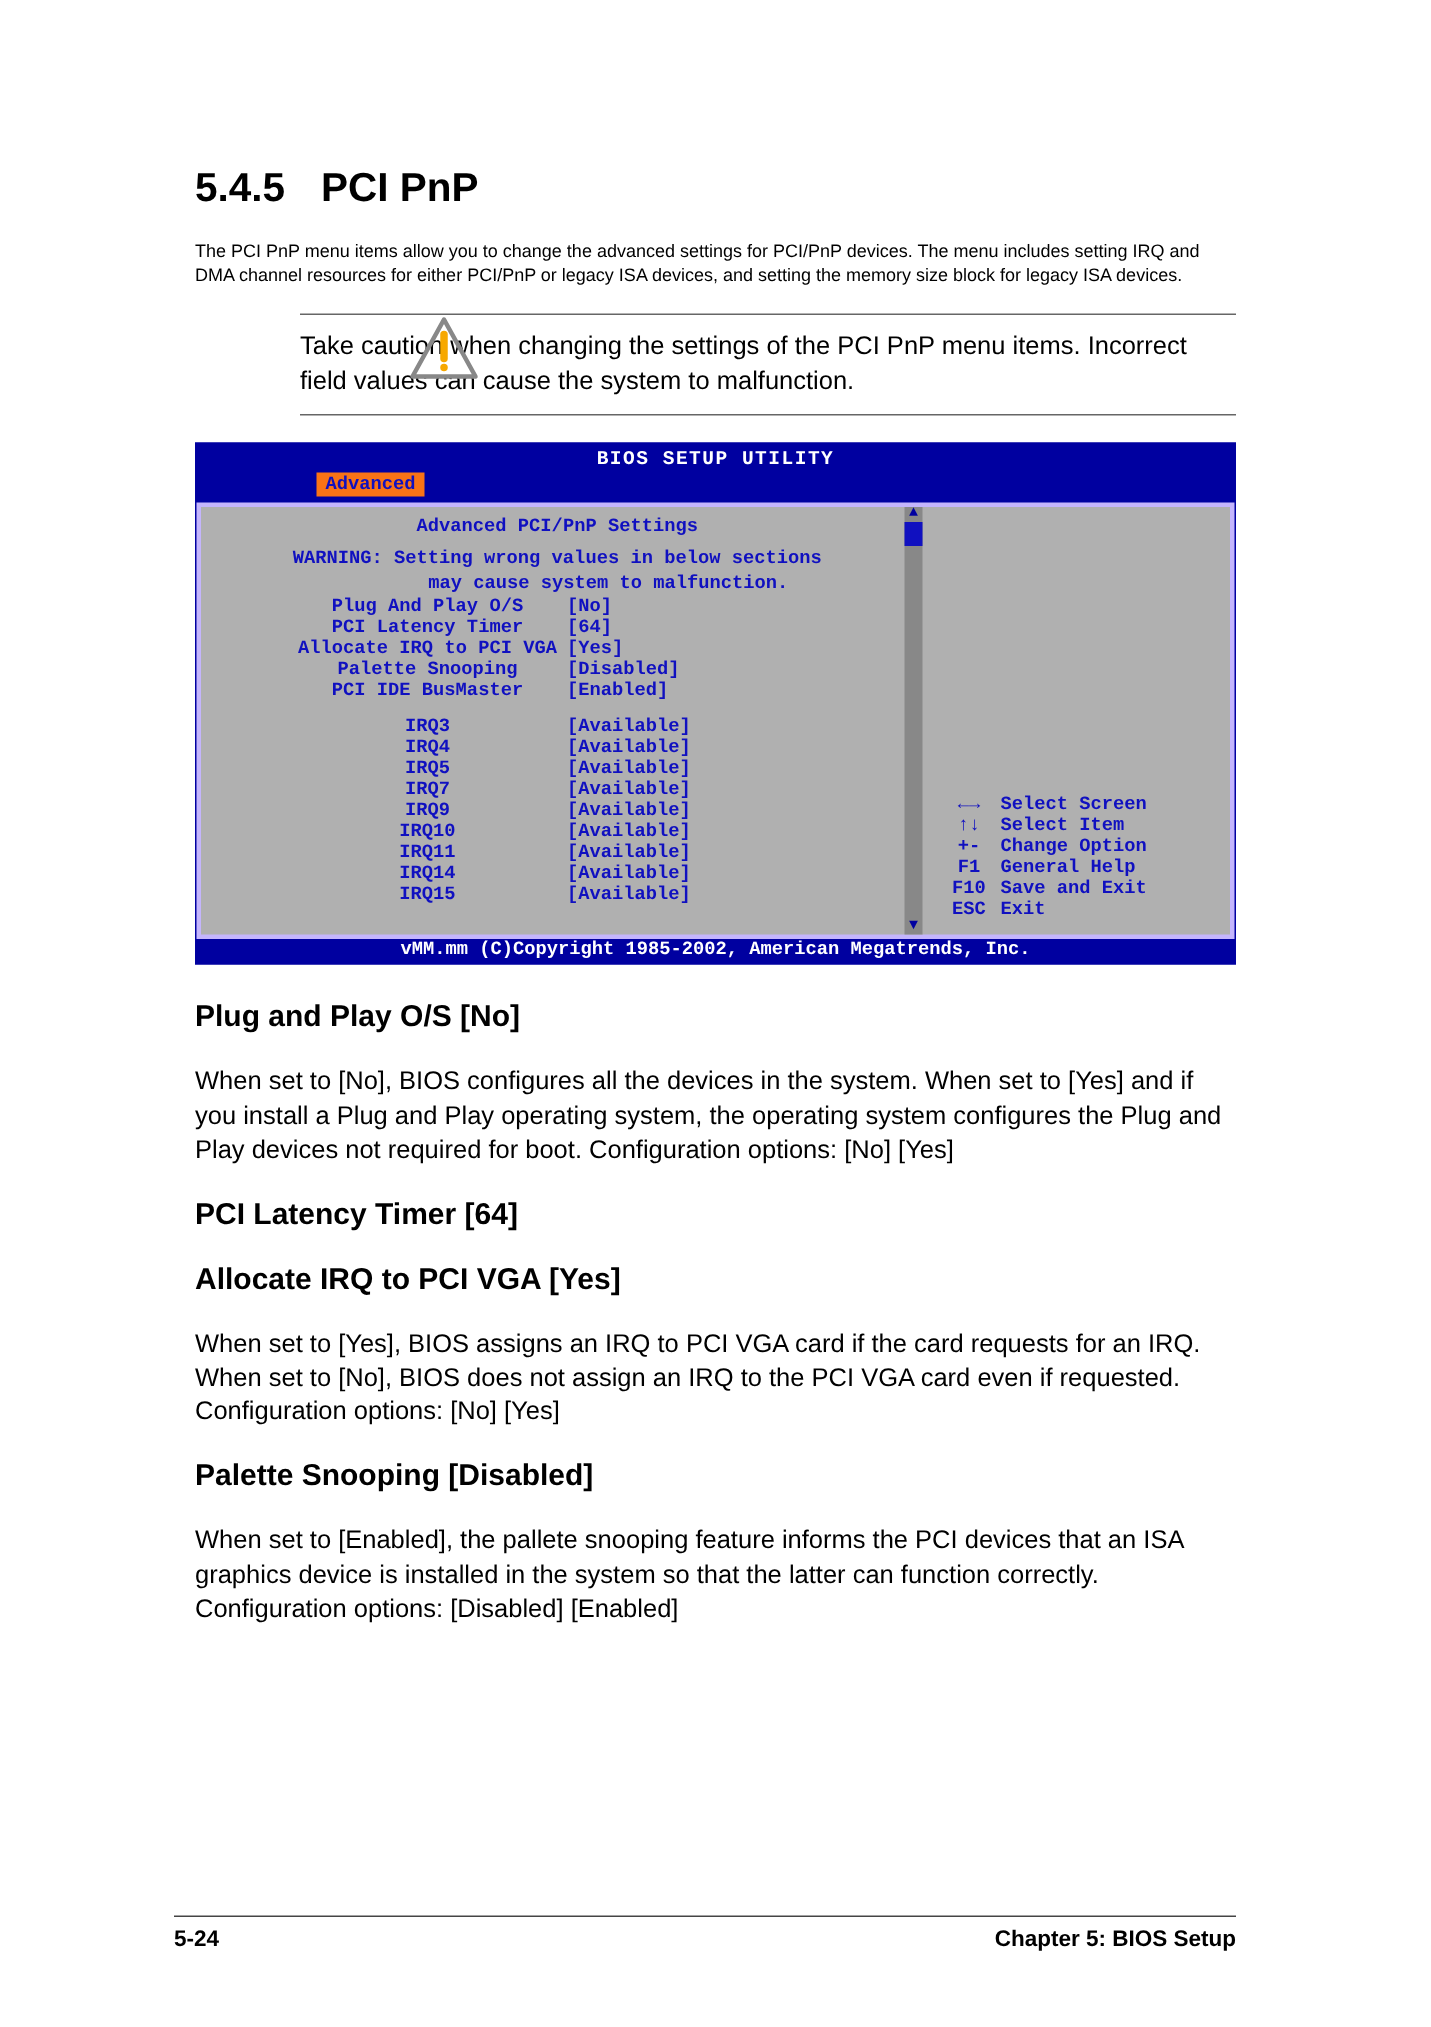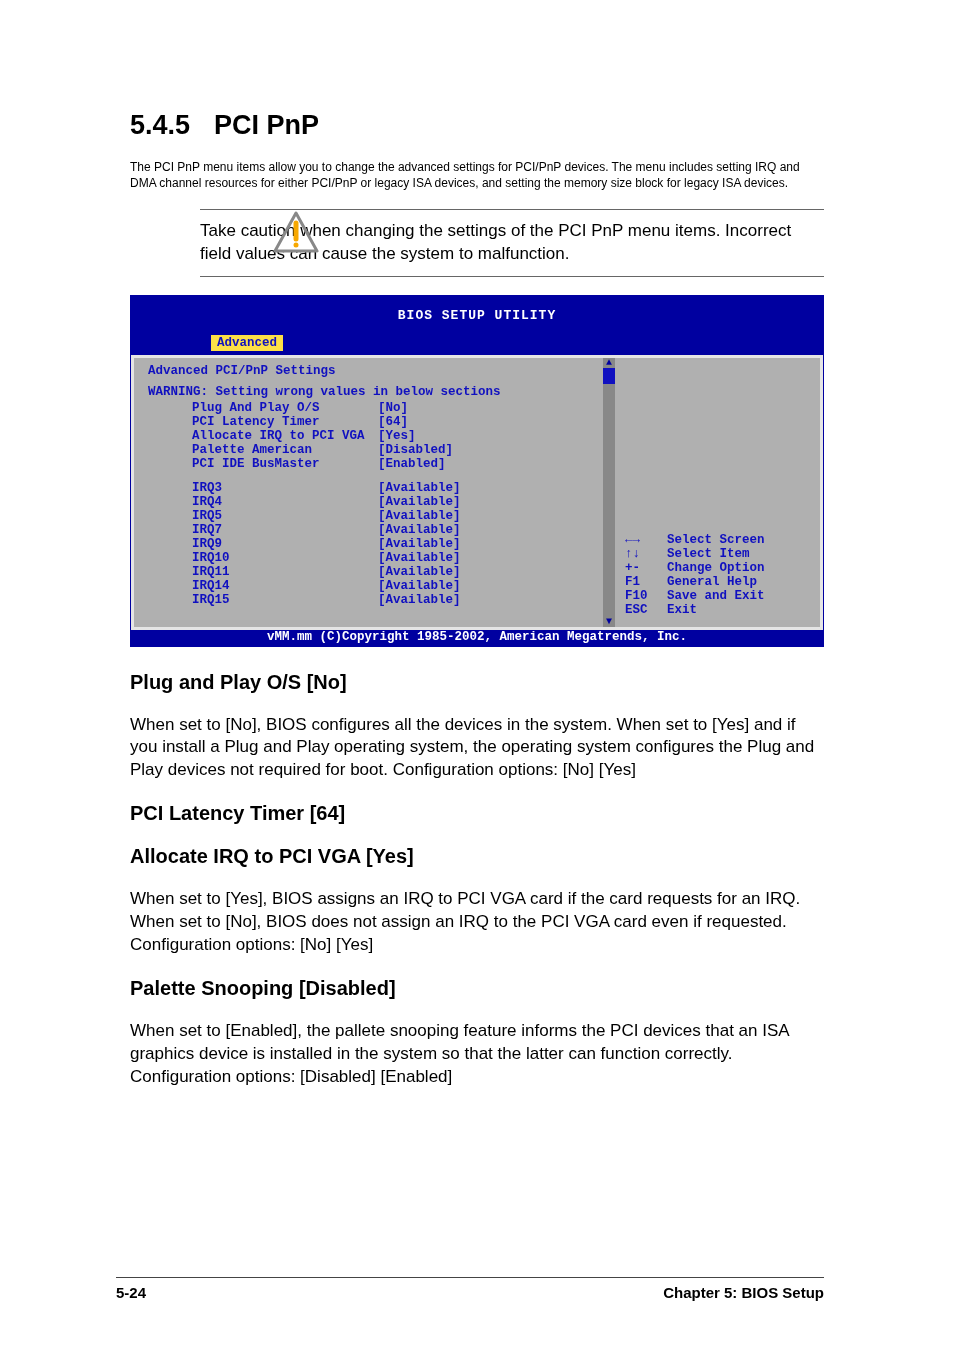--- a/index.html
+++ b/index.html
@@ -47,39 +47,40 @@
     margin-bottom: 24px;
     background: #0000A0;
     font-family: "Courier New", monospace;
     font-size: 12.5px;
     border: 1px solid #0000A0;
   }
   .bios-title {
     color: #fff;
     font-weight: bold;
     text-align: center;
-    padding: 12px 0;
+    padding: 2px 0;
     background: #0000A0;
     font-size: 13px;
     letter-spacing: 1px;
   }
   .bios-tabrow {
     background: #0000A0;
     padding: 0 80px 4px 80px;
   }
   .bios-tab {
-    background: #fde047;
+    background: #f97316;
     color: #1010c0;
     font-weight: bold;
     padding: 1px 6px;
     display: inline-block;
   }
   .bios-body-outer {
-    background: #e5e5e5;
+    background: #c4b5fd;
     padding: 3px;
+    text-align: center;
   }
   .bios-body {
     background: #b0b0b0;
     display: flex;
     position: relative;
   }
   .bios-left {
     flex: 1 1 auto;
     padding: 6px 8px 10px 14px;
     color: #1010c0;
@@ -176,36 +177,37 @@
   <div class="bios-title">BIOS SETUP UTILITY</div>
   <div class="bios-tabrow">
     <span class="bios-tab">Advanced</span>
   </div>
   <div class="bios-body-outer">
     <div class="bios-body">
       <div class="bios-left">
         <div class="hdr">Advanced PCI/PnP Settings</div>
         <div class="warn">
           <span>WARNING: Setting wrong values in below sections</span>
+          <span class="indent">may cause system to malfunction.</span>
         </div>
         <div class="cfglist" id="settings-list">
             <div class="cfgrow">
               <span class="k">Plug And Play O/S</span>
               <span class="v">[No]</span>
             </div>
             <div class="cfgrow">
               <span class="k">PCI Latency Timer</span>
               <span class="v">[64]</span>
             </div>
             <div class="cfgrow">
               <span class="k">Allocate IRQ to PCI VGA</span>
               <span class="v">[Yes]</span>
             </div>
             <div class="cfgrow">
-              <span class="k">Palette American</span>
+              <span class="k">Palette Snooping</span>
               <span class="v">[Disabled]</span>
             </div>
             <div class="cfgrow">
               <span class="k">PCI IDE BusMaster</span>
               <span class="v">[Enabled]</span>
             </div>
           </div>
         <div class="cfglist" id="irq-list">
             <div class="cfgrow">
               <span class="k">IRQ3</span>

